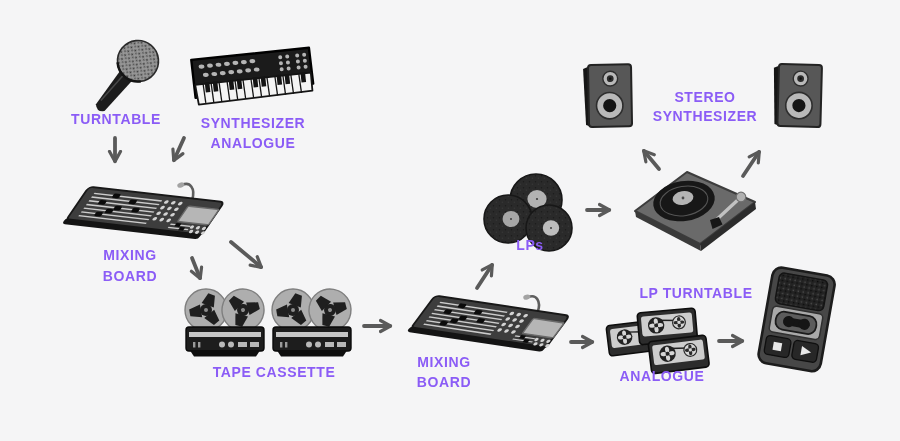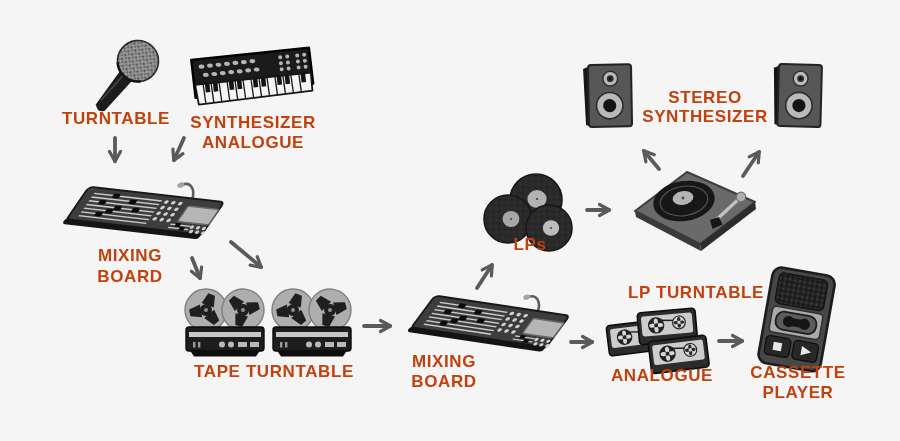--- a/index.html
+++ b/index.html
@@ -2,22 +2,22 @@
 <html><head>
 <meta charset="utf-8">
 <style>
   html,body{margin:0;padding:0;}
   .stage{
     position:relative;width:900px;height:441px;background:#f5f5f6;
     overflow:hidden;font-family:"Liberation Sans",sans-serif;
   }
   .stage svg.art{position:absolute;left:0;top:0;}
   .label{
-    position:absolute;text-align:center;font-weight:700;font-size:17px;
-    line-height:20px;letter-spacing:.6px;color:#c2410c;white-space:nowrap;
+    position:absolute;text-align:center;font-weight:700;font-size:14px;
+    line-height:20px;letter-spacing:.6px;color:#8b5cf6;white-space:nowrap;
   }
   .label div{white-space:nowrap;}
 </style>
 </head>
 <body>
 
 <div class="stage">
 
 <svg class="art" width="900" height="441" viewBox="0 0 900 441">
   <defs>
@@ -315,21 +315,21 @@
   <div>SYNTHESIZER</div>
   <div>ANALOGUE</div>
 </div>
 
 <div class="label" style="left:70px;top:245px;width:120px;line-height:21px;">
   <div>MIXING</div>
   <div>BOARD</div>
 </div>
 
 <div class="label" style="left:174px;top:362px;width:200px;">
-  <div>TAPE TURNTABLE</div>
+  <div>TAPE CASSETTE</div>
 </div>
 
 <div class="label" style="left:384px;top:352px;width:120px;">
   <div>MIXING</div>
   <div>BOARD</div>
 </div>
 
 <div class="label" style="left:490px;top:235px;width:80px;">
   <div>LPs</div>
 </div>
@@ -340,18 +340,14 @@
 
 <div class="label" style="left:605px;top:88px;width:200px;line-height:19px;">
   <div>STEREO</div>
   <div>SYNTHESIZER</div>
 </div>
 
 <div class="label" style="left:592px;top:366px;width:140px;">
   <div>ANALOGUE</div>
 </div>
 
-<div class="label" style="left:728px;top:363px;width:140px;">
-  <div>CASSETTE</div>
-  <div>PLAYER</div>
-</div>
 
 </div>
 
 </body></html>

